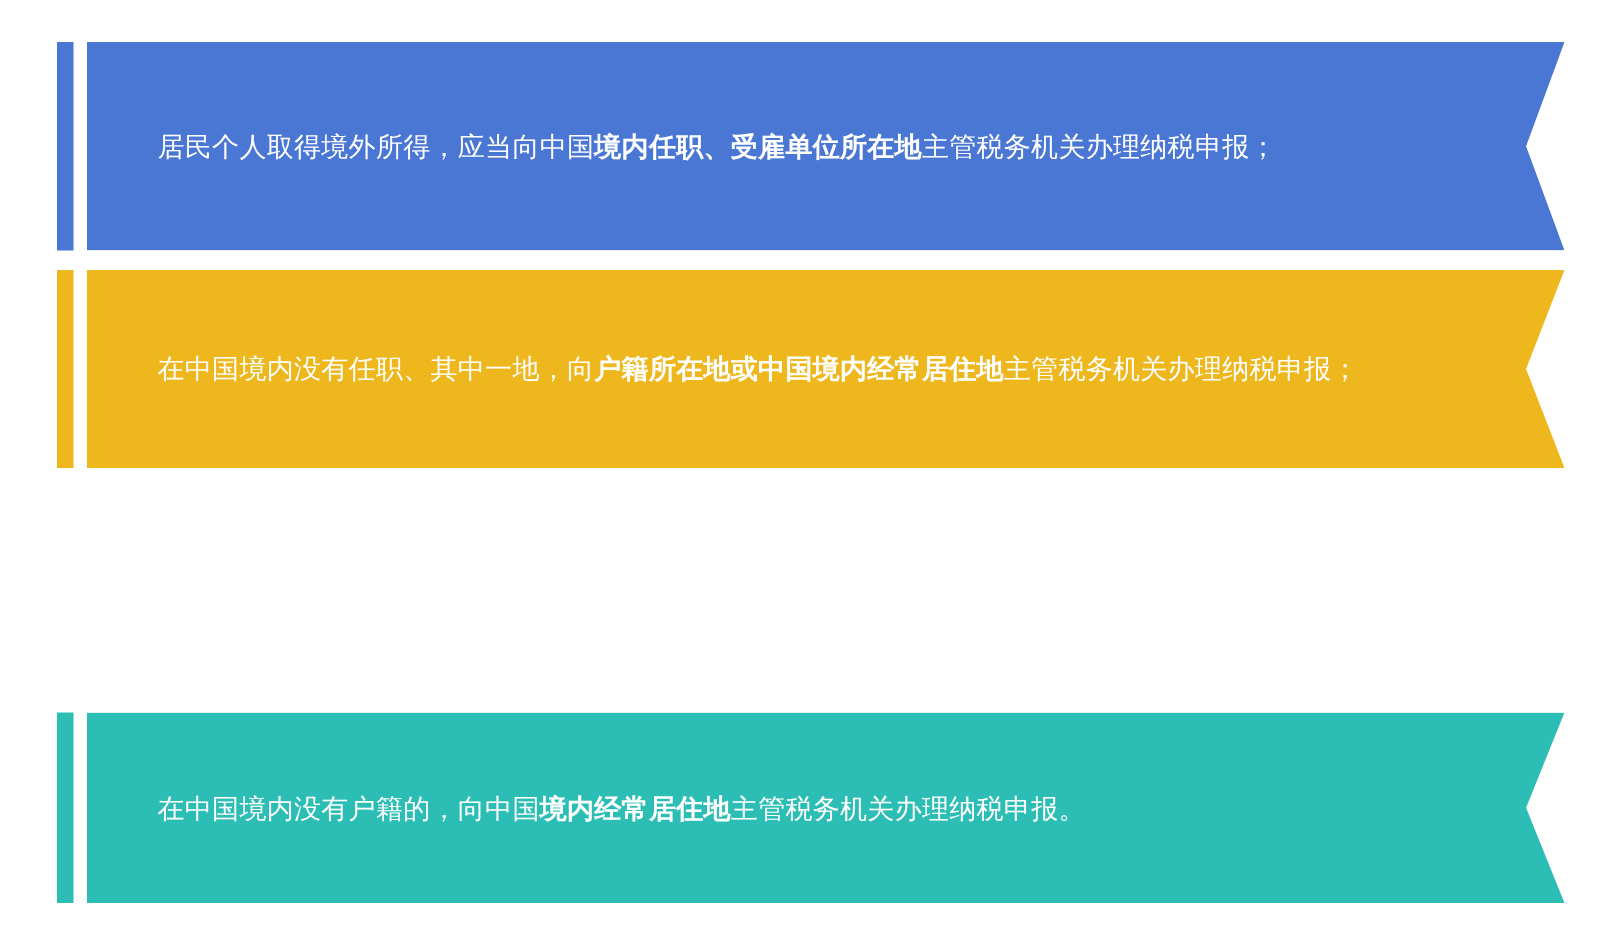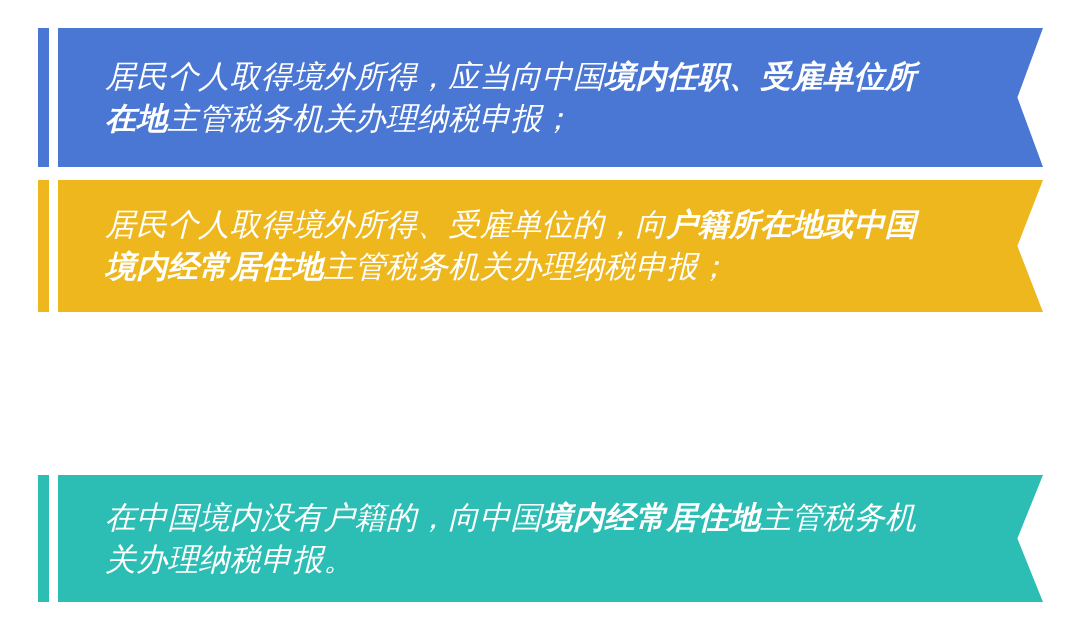--- a/index.html
+++ b/index.html
@@ -53,28 +53,27 @@
     );
     box-sizing: border-box;
     display: flex;
     align-items: center;
   }
 
   .ribbon-text {
     padding-left: 47px;
     padding-right: 120px;
     color: #ffffff;
-    font-size: 31px;
+    font-size: 18px;
     line-height: 42px;
     letter-spacing: 0.2px;
     font-weight: 400;
     text-align: left;
     width: 100%;
     box-sizing: border-box;
-    font-style: italic;
   }
 
   .ribbon-text b {
     font-weight: 700;
   }
 
   
   #row-0 { top: 28px;  height: 139px; }
   #row-1 { top: 180px; height: 132px; }
   #row-2 { top: 328px; height: 134px; }
@@ -88,21 +87,21 @@
   <div class="ribbon-row" id="row-0">
     <div class="accent-bar" style="background: rgb(74, 119, 212);"></div>
     <div class="ribbon-body" style="background: rgb(74, 119, 212);">
       <div class="ribbon-text"><span>居民个人取得境外所得，应当向中国</span><b>境内任职、受雇单位所在地</b><span>主管税务机关办理纳税申报；</span></div>
     </div>
   </div>
 
   <div class="ribbon-row" id="row-1">
     <div class="accent-bar" style="background: rgb(238, 183, 30);"></div>
     <div class="ribbon-body" style="background: rgb(238, 183, 30);">
-      <div class="ribbon-text"><span>居民个人取得境外所得、受雇单位的，向</span><b>户籍所在地或中国境内经常居住地</b><span>主管税务机关办理纳税申报；</span></div>
+      <div class="ribbon-text"><span>在中国境内没有任职、其中一地，向</span><b>户籍所在地或中国境内经常居住地</b><span>主管税务机关办理纳税申报；</span></div>
     </div>
   </div>
 
 
   <div class="ribbon-row" id="row-3">
     <div class="accent-bar" style="background: rgb(44, 190, 180);"></div>
     <div class="ribbon-body" style="background: rgb(44, 190, 180);">
       <div class="ribbon-text"><span>在中国境内没有户籍的，向中国</span><b>境内经常居住地</b><span>主管税务机关办理纳税申报。</span></div>
     </div>
   </div>

